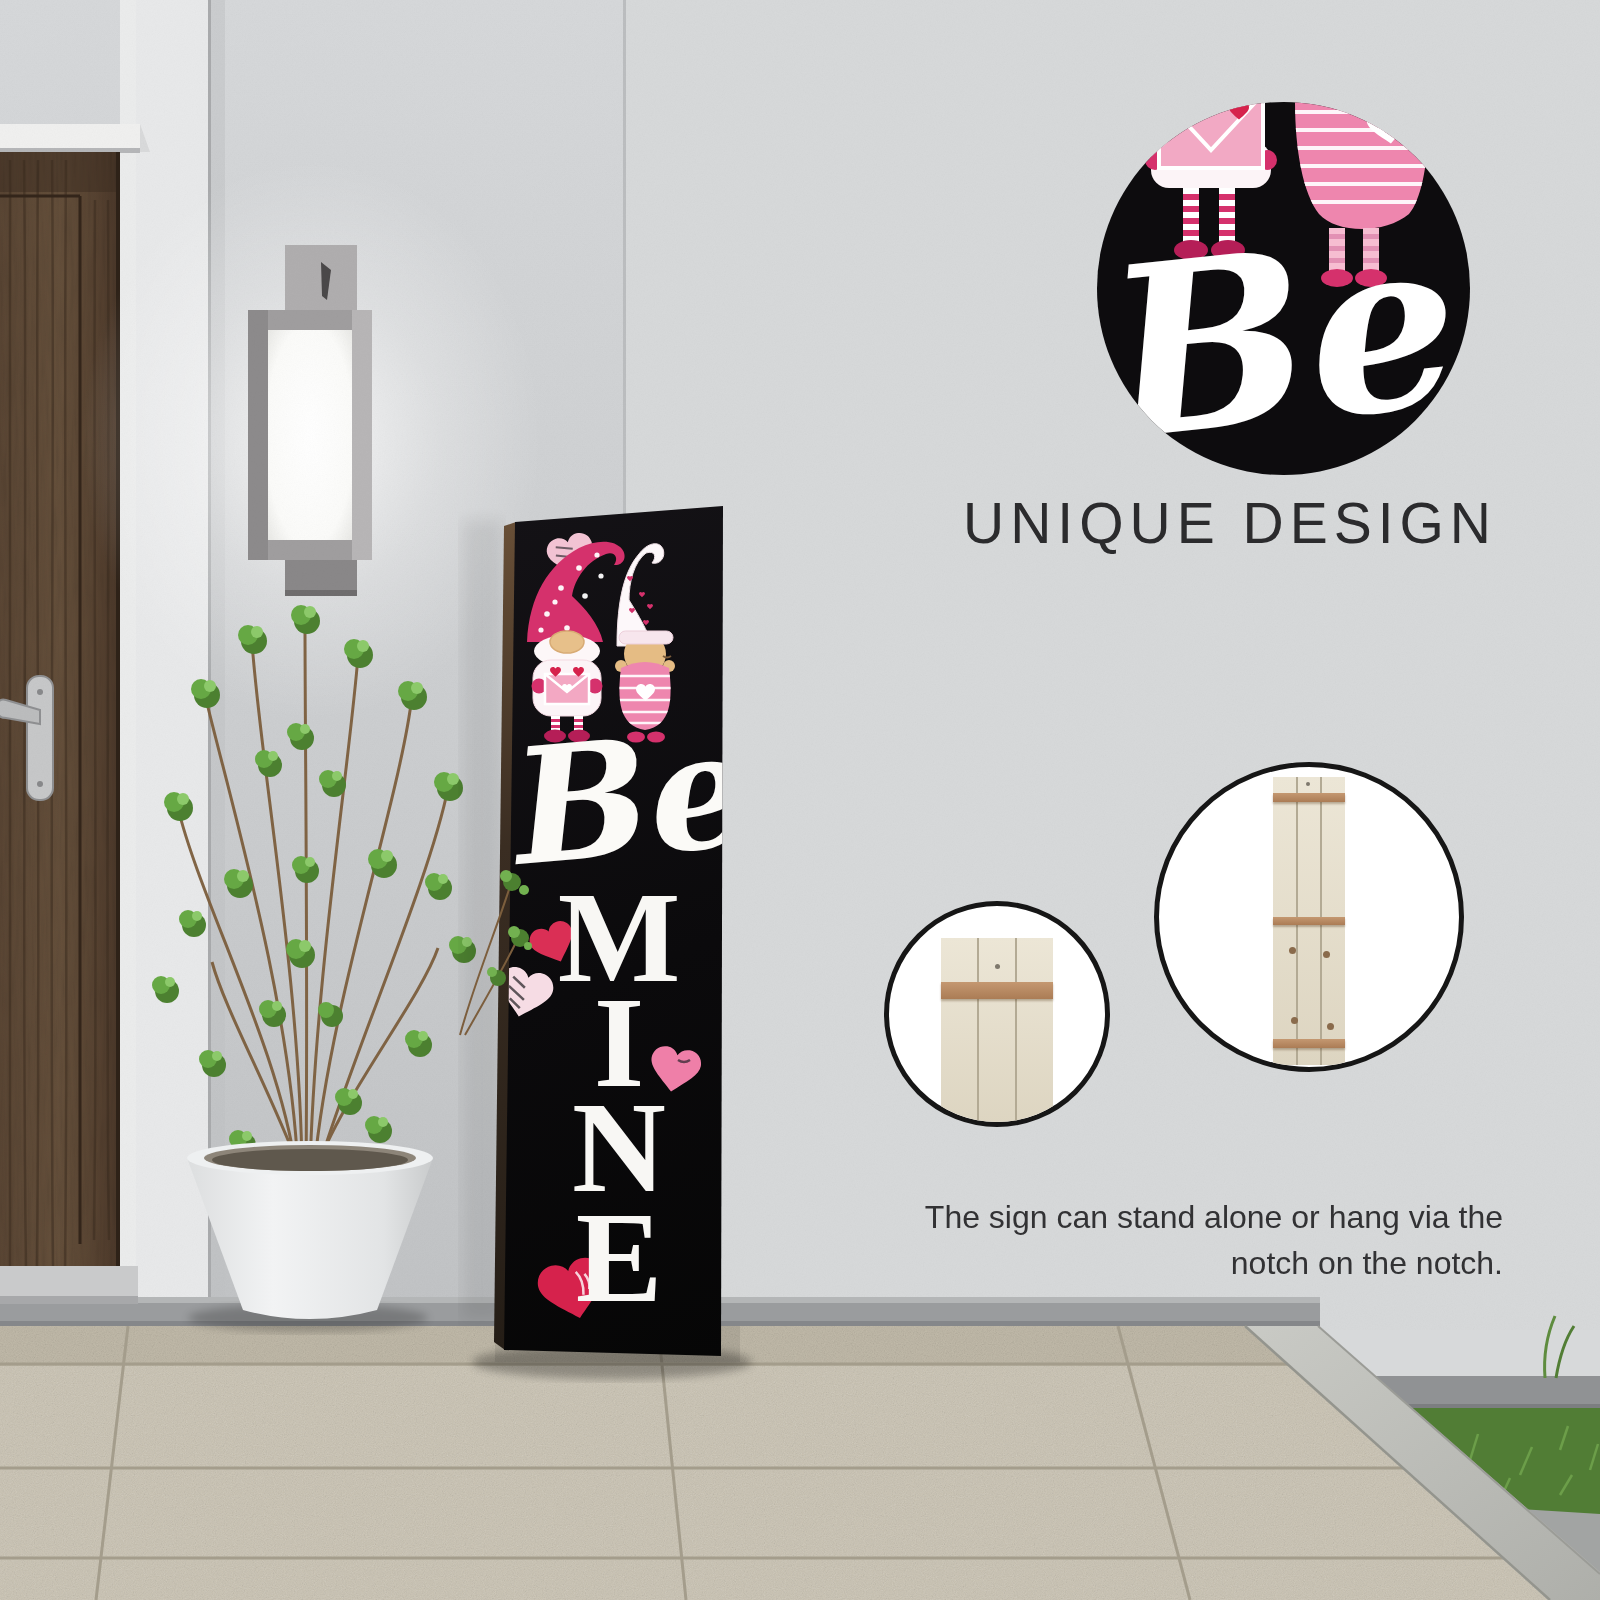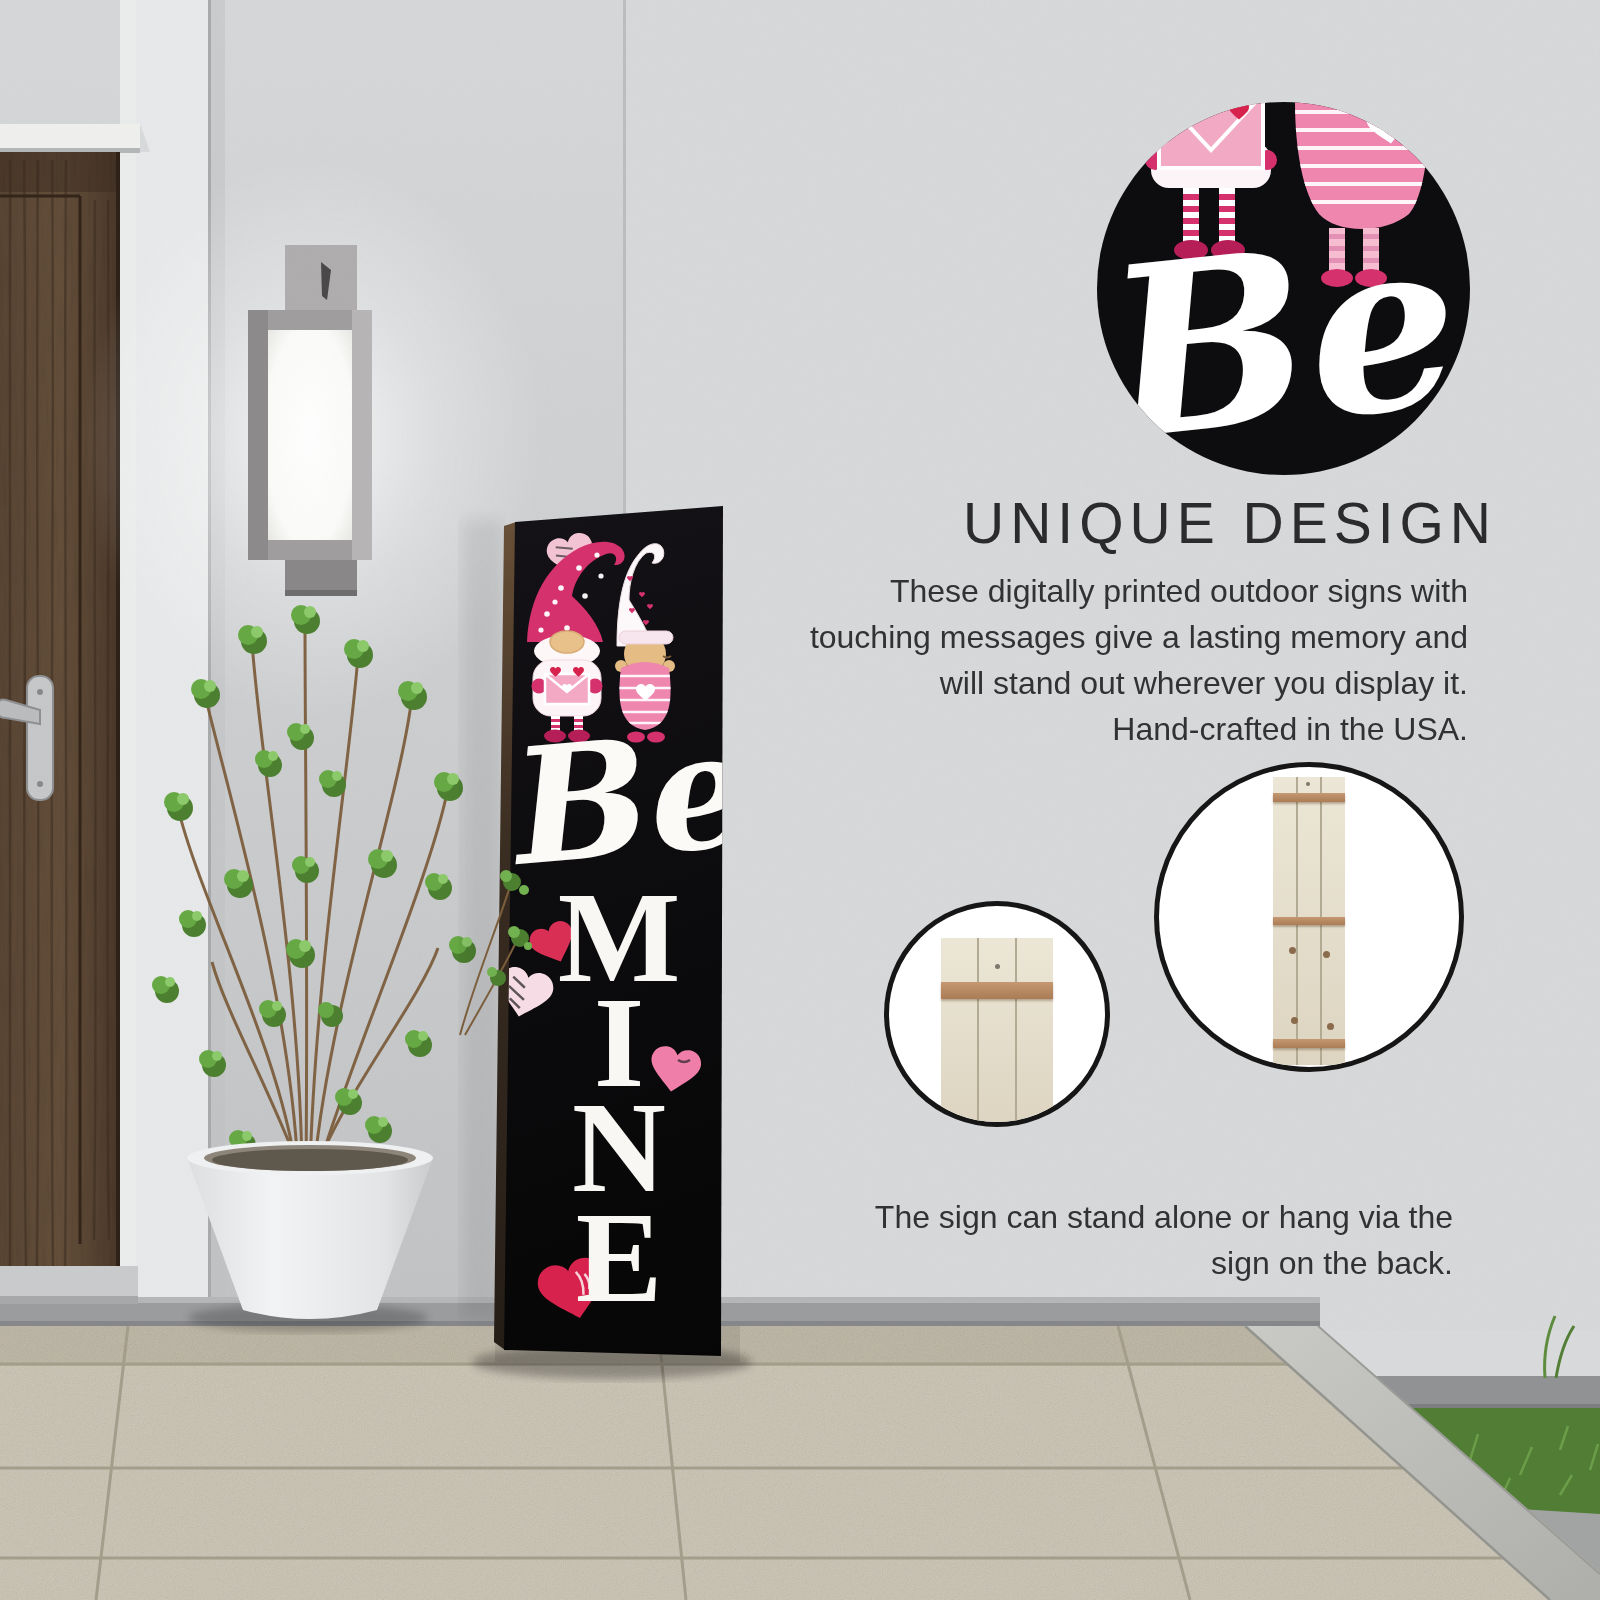--- a/index.html
+++ b/index.html
@@ -38,21 +38,21 @@
   .plank .knot{position:absolute;width:7px;height:7px;border-radius:50%;background:#8a6b4c;}
   .plank .screw{position:absolute;width:5px;height:5px;border-radius:50%;background:#7e786c;}
 
   
   .section-heading{position:absolute;text-align:center;color:#2b2b2d;
                    font-size:57px;letter-spacing:6px;line-height:1.1;white-space:nowrap;}
   #heading-unique{left:950px;top:492px;width:560px;}
   #heading-easy{left:975px;top:1130px;width:560px;}
   .para{position:absolute;text-align:right;color:#323234;font-size:32px;line-height:46px;}
   #para-unique{left:780px;top:568px;width:688px;}
-  #para-easy{left:766px;top:1194px;width:687px;}
+  #para-easy{left:816px;top:1194px;width:687px;}
 
   .overlay-sprig{position:absolute;z-index:3;pointer-events:none;}
 </style>
 </head>
 <body>
 
 <div id="canvas">
 
   <svg id="scene-svg" width="1600" height="1600" viewBox="0 0 1600 1600">
     <defs>
@@ -531,25 +531,19 @@
       <div class="cleat" style="top:140px;height:8px"></div>
       <div class="cleat" style="top:262px;height:9px"></div>
       <div class="knot" style="left:16px;top:170px"></div>
       <div class="knot" style="left:50px;top:174px"></div>
       <div class="knot" style="left:18px;top:240px"></div>
       <div class="knot" style="left:54px;top:246px"></div>
     </div>
   </div>
 
   <div id="heading-unique" class="section-heading">UNIQUE DESIGN</div>
-  <div id="para-unique" class="para">
-    <div>These digitally printed outdoor signs with</div>
-    <div>touching messages give a lasting memory and</div>
-    <div>will stand out wherever you display it.</div>
-    <div>Hand-crafted in the USA.</div>
-  </div>
 
   <div id="para-easy" class="para">
     <div>The sign can stand alone or hang via the</div>
-    <div>sign on the back.</div>
+    <div>notch on the notch.</div>
   </div>
 
 </div>
 
 </body></html>

